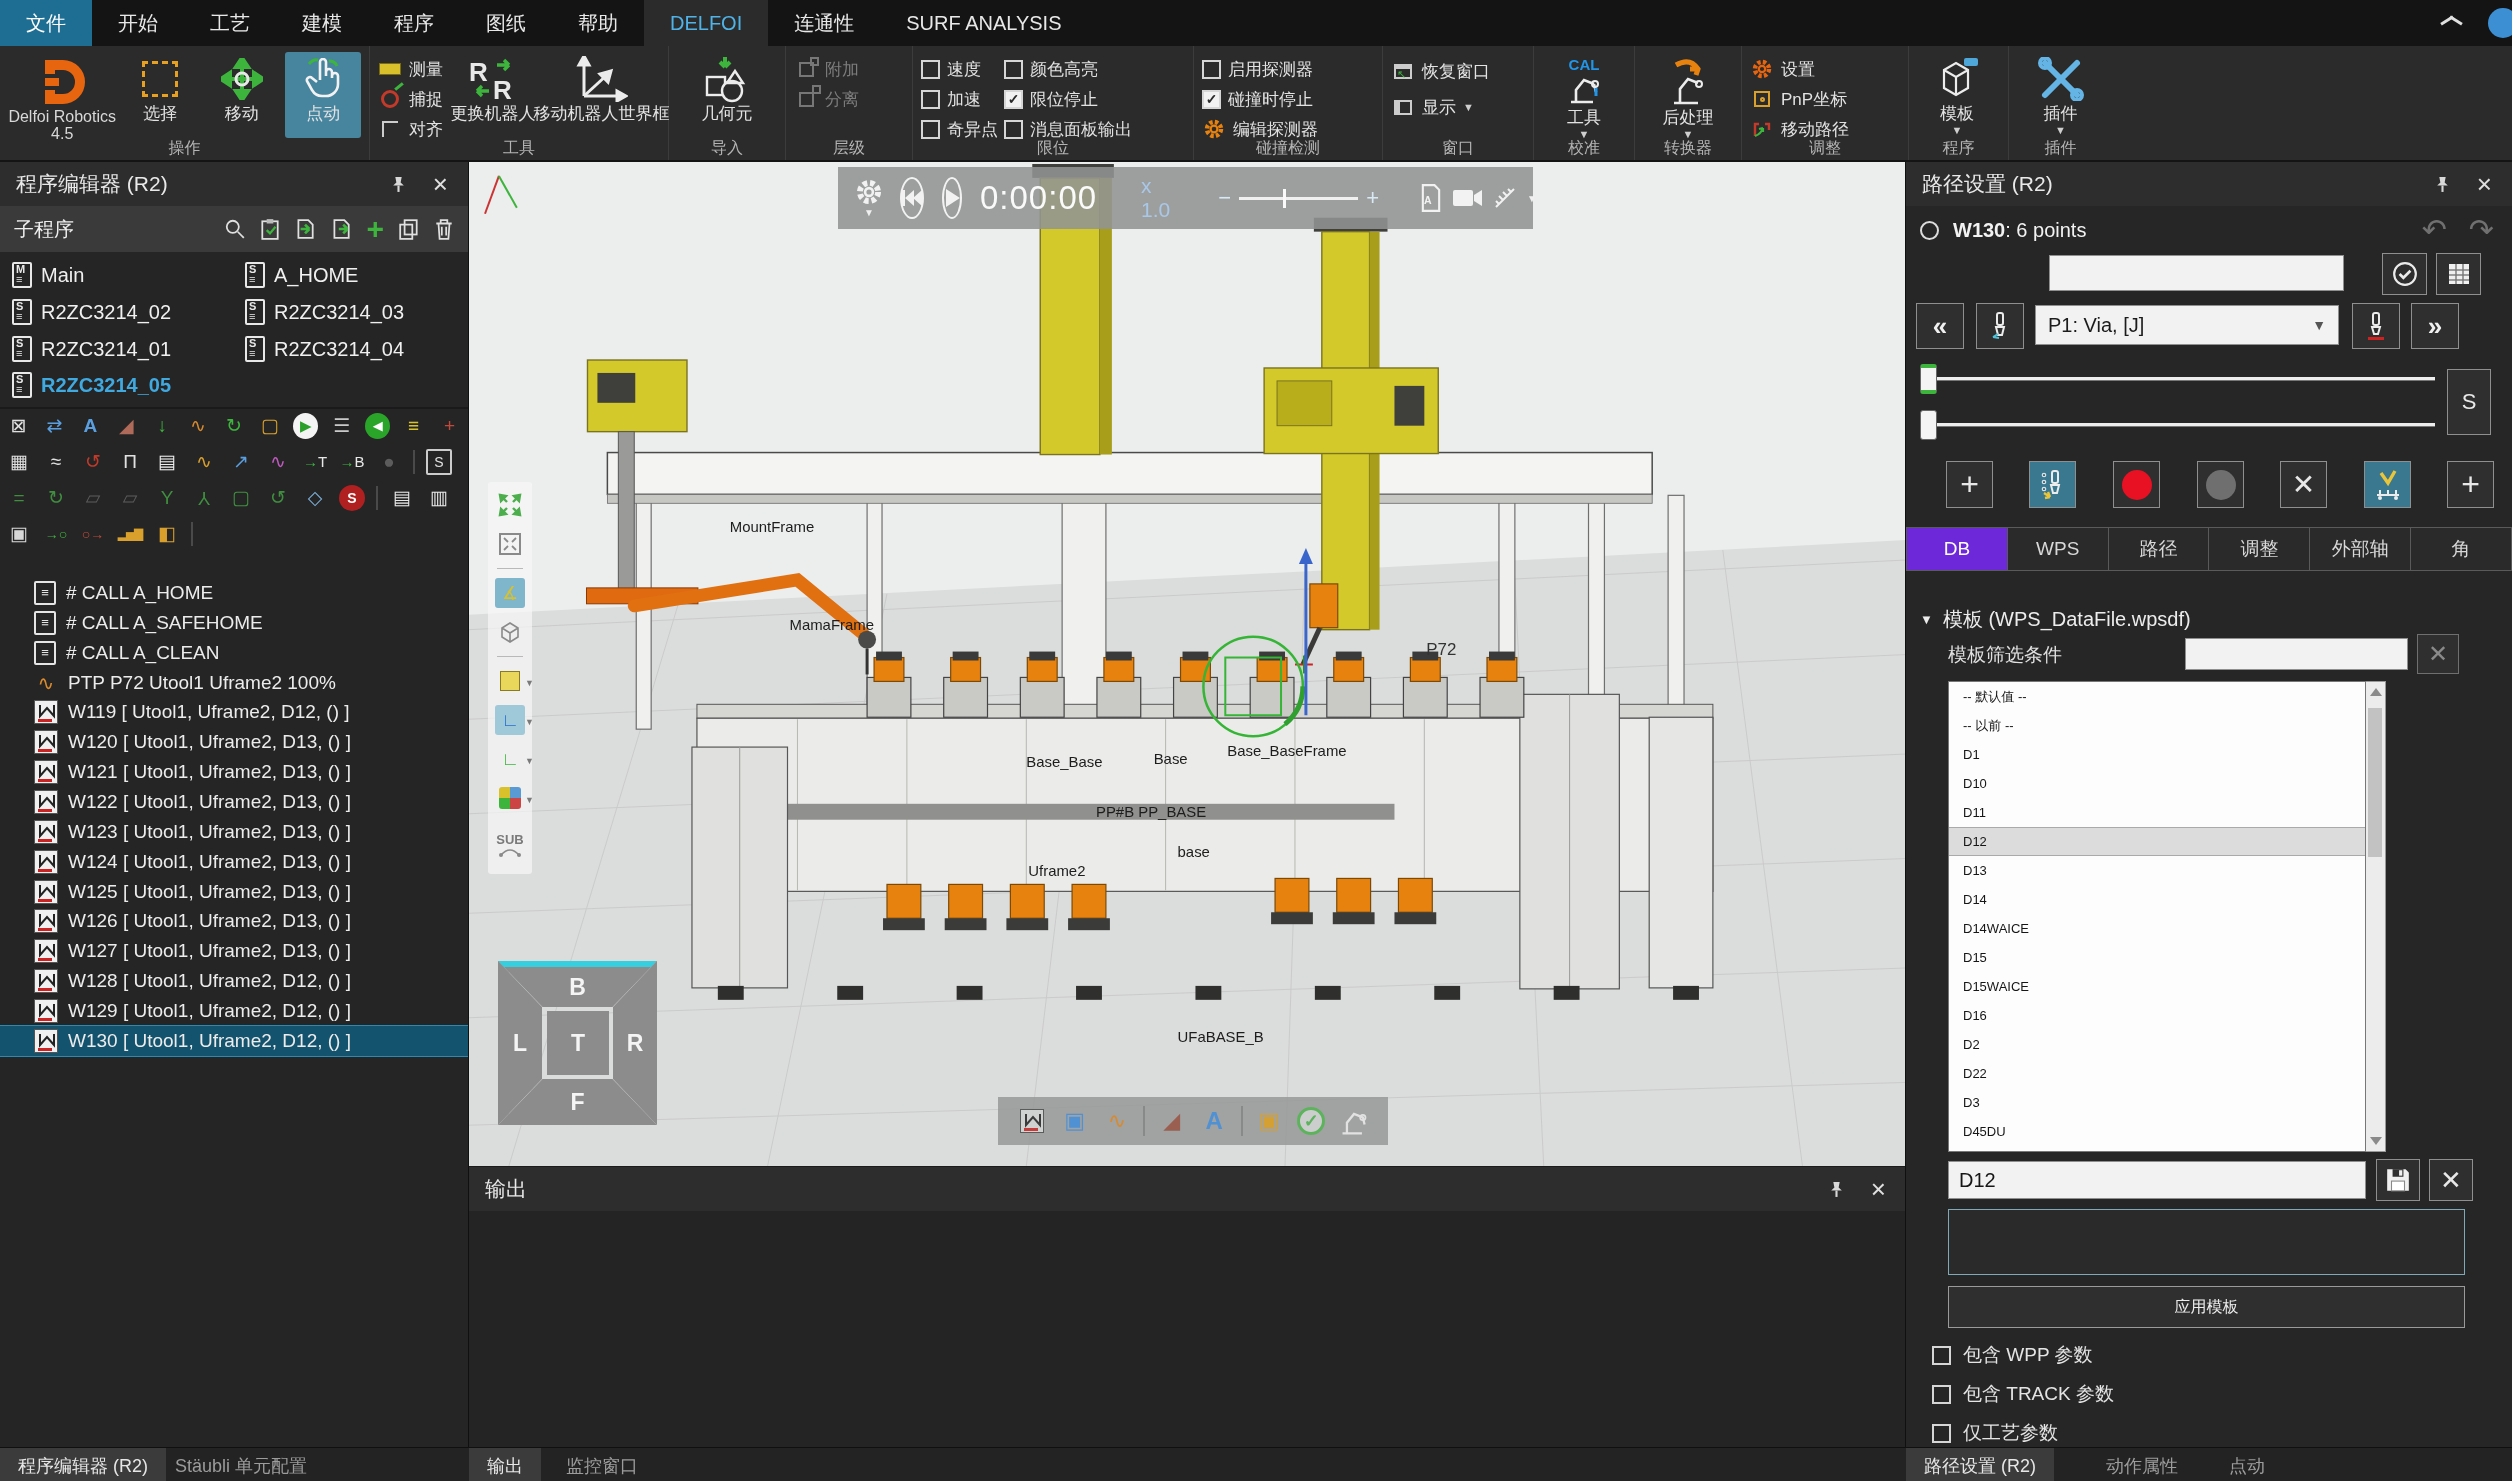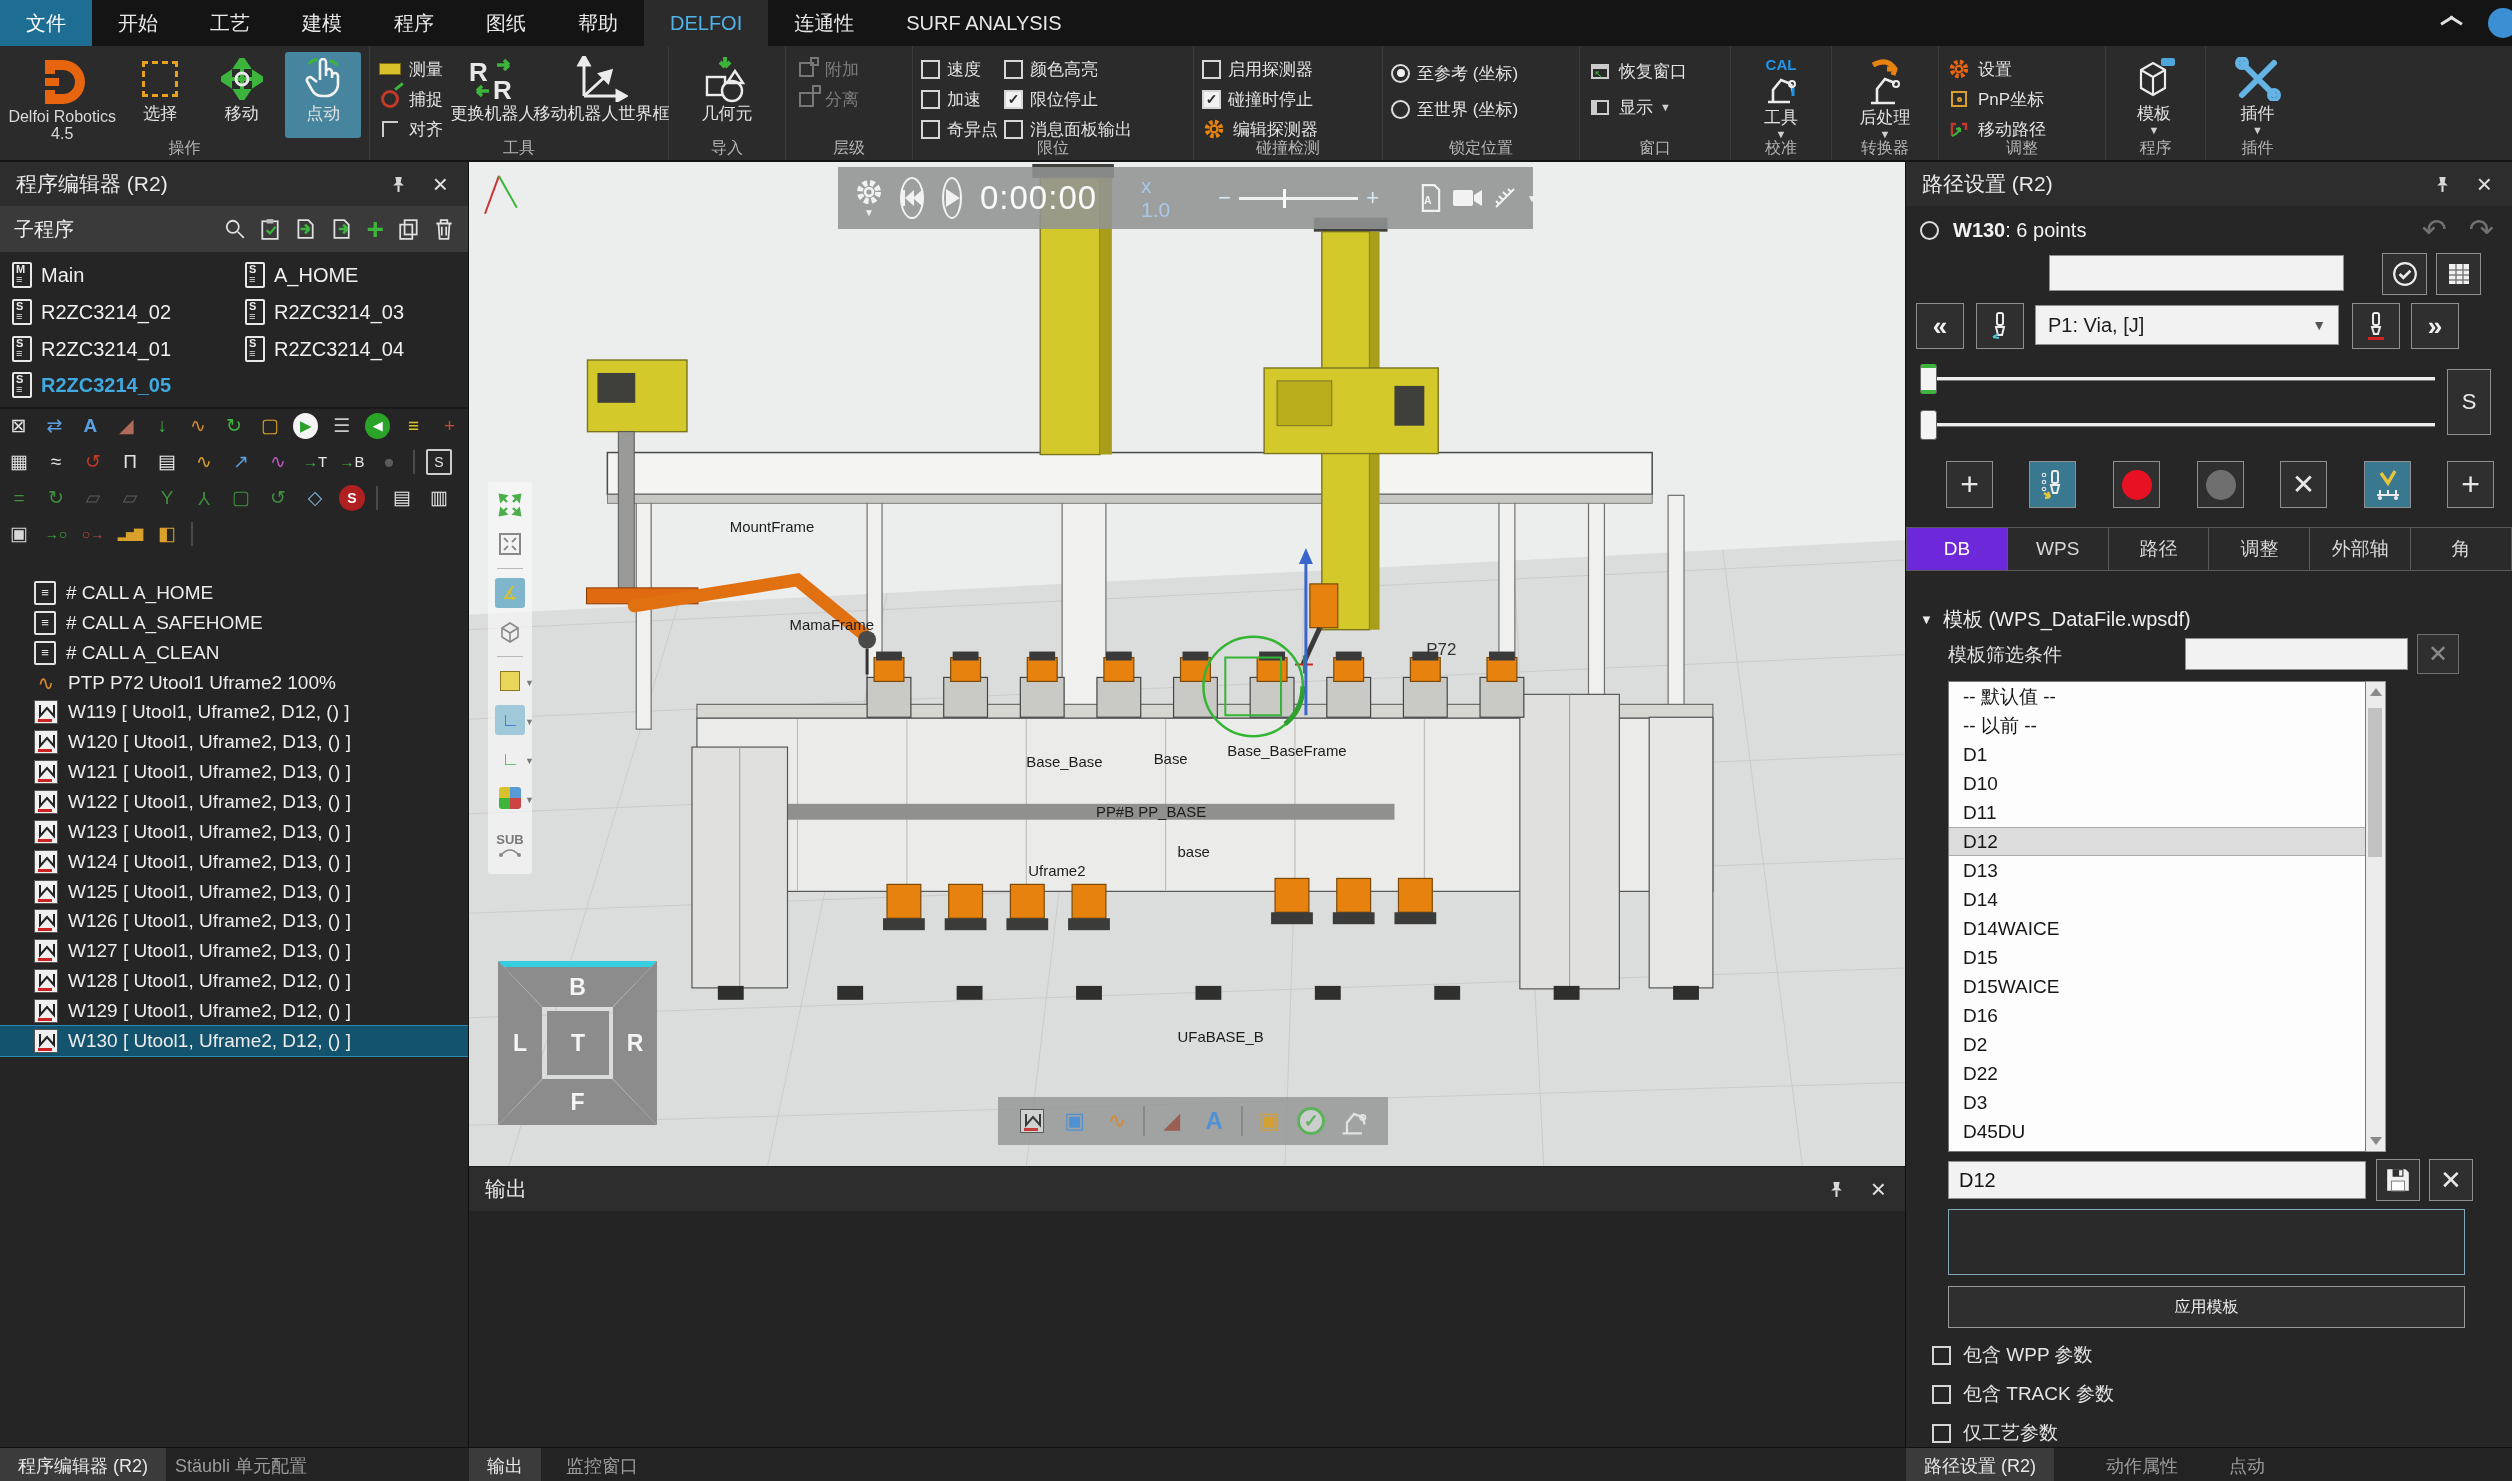--- a/index.html
+++ b/index.html
@@ -115,21 +115,21 @@
   .ddown .car{margin-left:auto;color:#555;font-size:14px}
   .slider-track{position:absolute;height:4px;background:#ededed;border-bottom:1px solid #777}
   .slider-handle{position:absolute;width:17px;height:30px;background:#f4f4f4;border:1px solid #666;border-radius:3px;top:-13px}
   .slider-handle.green{border-top:4px solid #3db53d;border-bottom:4px solid #3db53d}
   .rtabs{position:absolute;left:0;top:365px;width:606px;height:44px;display:flex}
   .rtab{flex:1;border:1px solid #5a5a5b;border-left:none;background:#2a2a2b;color:#d8d8d8;font-size:19px;display:flex;align-items:center;justify-content:center;white-space:nowrap}
   .rtab:first-child{border-left:1px solid #5a5a5b}
   .rtab.active{background:#6d28d9;color:#fff}
   .tmpl-hd{position:absolute;left:14px;top:444px;font-size:20px;color:#ececec;display:flex;gap:10px;align-items:center}
   .listbox{position:absolute;left:42px;top:519px;width:418px;height:471px;background:#fdfdfd;border:1px solid #777;overflow:hidden}
-  .li{height:29px;line-height:29px;padding-left:14px;font-size:19px;color:#161616;white-space:nowrap}
+  .li{height:29px;line-height:29px;padding-left:14px;font-size:13px;color:#161616;white-space:nowrap}
   .li.sel{background:#dcdcdc;border-top:1px solid #aaa;border-bottom:1px solid #aaa;line-height:27px}
   .sbar{position:absolute;left:460px;top:519px;width:20px;height:471px;background:#ececec;border:1px solid #999;border-left:none}
   .sthumb{position:absolute;left:2px;top:26px;width:14px;height:149px;background:#c2c2c2}
   .sarr{position:absolute;left:4px;width:0;height:0;border-left:6px solid transparent;border-right:6px solid transparent}
   .applybtn{position:absolute;left:42px;top:1124px;width:517px;height:42px;background:#2f2f30;border:1px solid #9a9a9a;color:#ececec;font-size:16px;display:flex;align-items:center;justify-content:center}
   .rchk{position:absolute;left:26px;display:flex;align-items:center;gap:12px;font-size:19px;color:#e4e4e4;white-space:nowrap}
 
   
   .statusbar{position:absolute;left:0;top:1447px;width:2512px;height:35px;background:#232324;border-top:1px solid #101010;font-size:18px}
   .stab{position:absolute;top:0;height:35px;display:flex;align-items:center;justify-content:center;color:#9c9c9c;padding:0 18px;white-space:nowrap}
@@ -343,33 +343,20 @@
               <circle cx="10" cy="10" r="7" fill="none" stroke="#e8820f" stroke-width="4.5" stroke-dasharray="3.4 2.2"></circle>
               <circle cx="10" cy="10" r="3.4" fill="none" stroke="#e8820f" stroke-width="2.2"></circle>
             </svg>
         </span>
         <span>编辑探测器</span>
       </div>
     </div>
     <div class="glabel">碰撞检测</div>
   </div>
 
-  <div class="rgroup" style="width:197px">
-    <div class="smallcol" style="gap:10px;padding-top:8px">
-      <div class="smallrow">
-          <span class="rad on"></span>
-          <span>至参考 (坐标)</span>
-        </div>
-      <div class="smallrow">
-          <span class="rad"></span>
-          <span>至世界 (坐标)</span>
-        </div>
-    </div>
-    <div class="glabel">锁定位置</div>
-  </div>
 
   <div class="rgroup" style="width:151px">
     <div class="smallcol" style="gap:10px;padding-top:6px">
       <div class="smallrow">
         <span class="mini-ic">
             <span style="display:inline-block;width:18px;height:15px;border:2px solid #ccc;border-top:5px solid #ccc;position:relative">
               <span style="position:absolute;left:1px;top:1px;color:#3db53d;font-size:11px;line-height:8px">↖</span>
             </span>
           </span>
         <span>恢复窗口</span>

